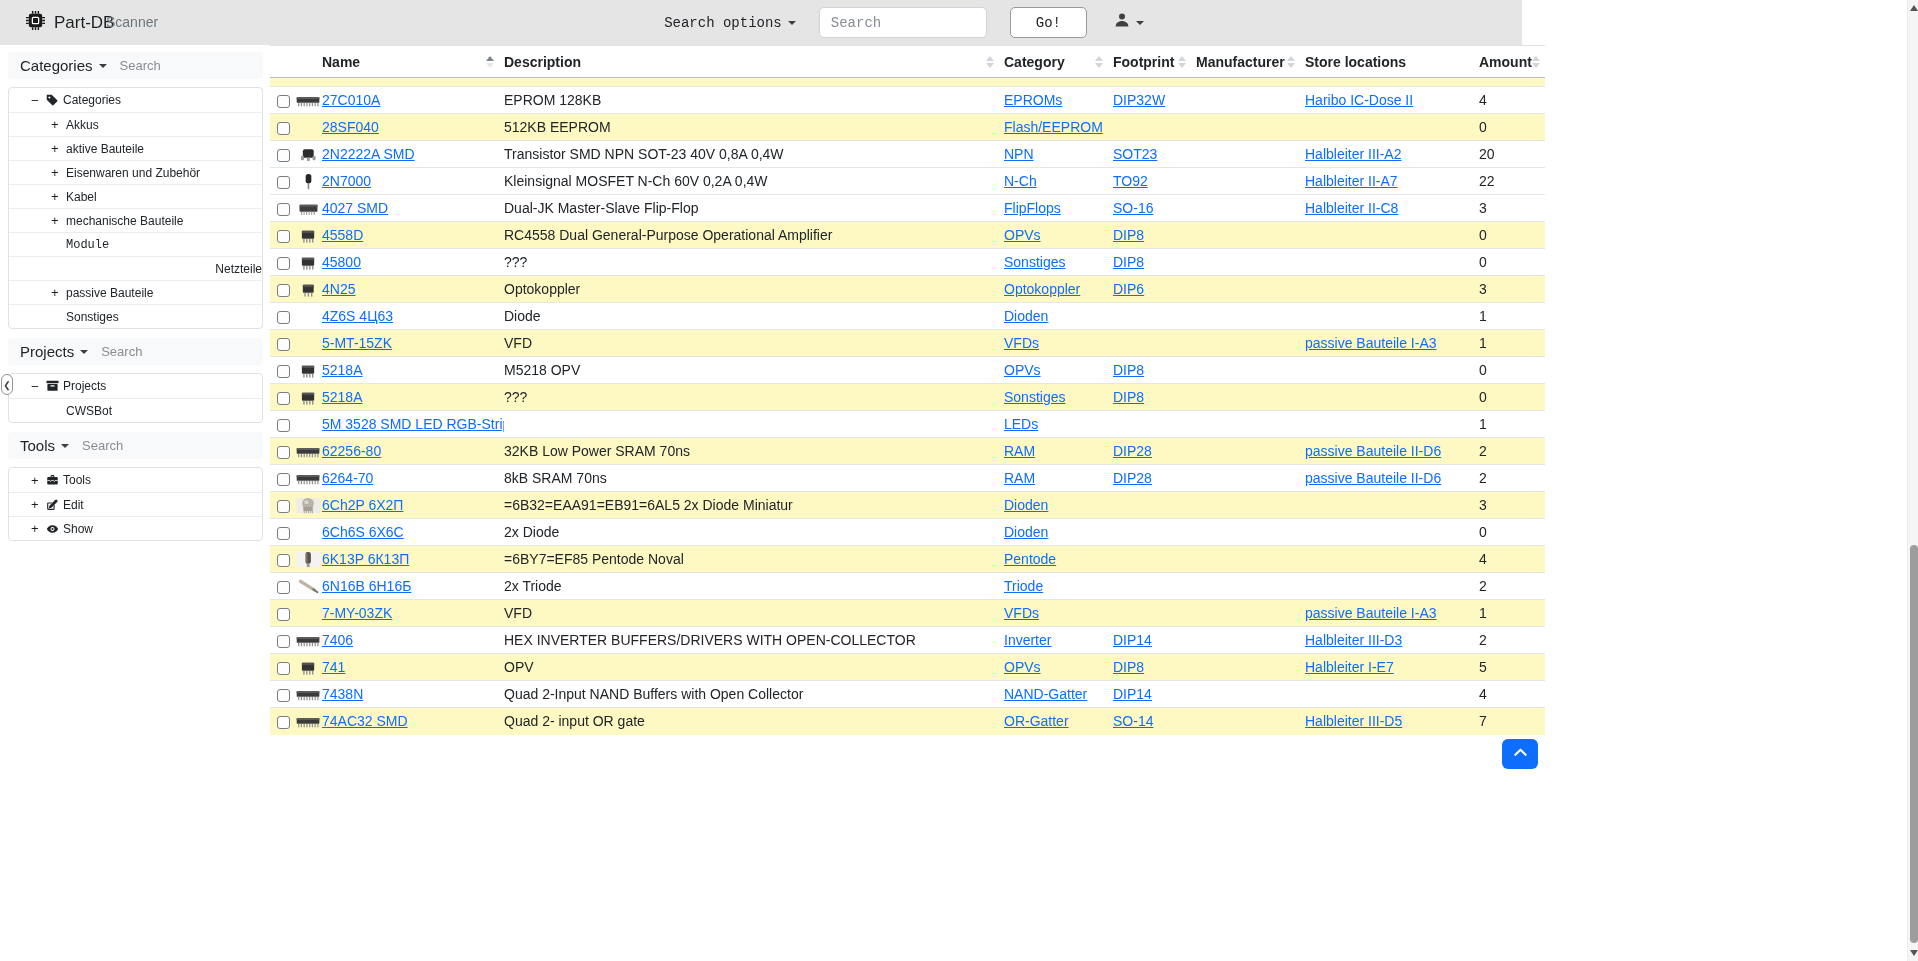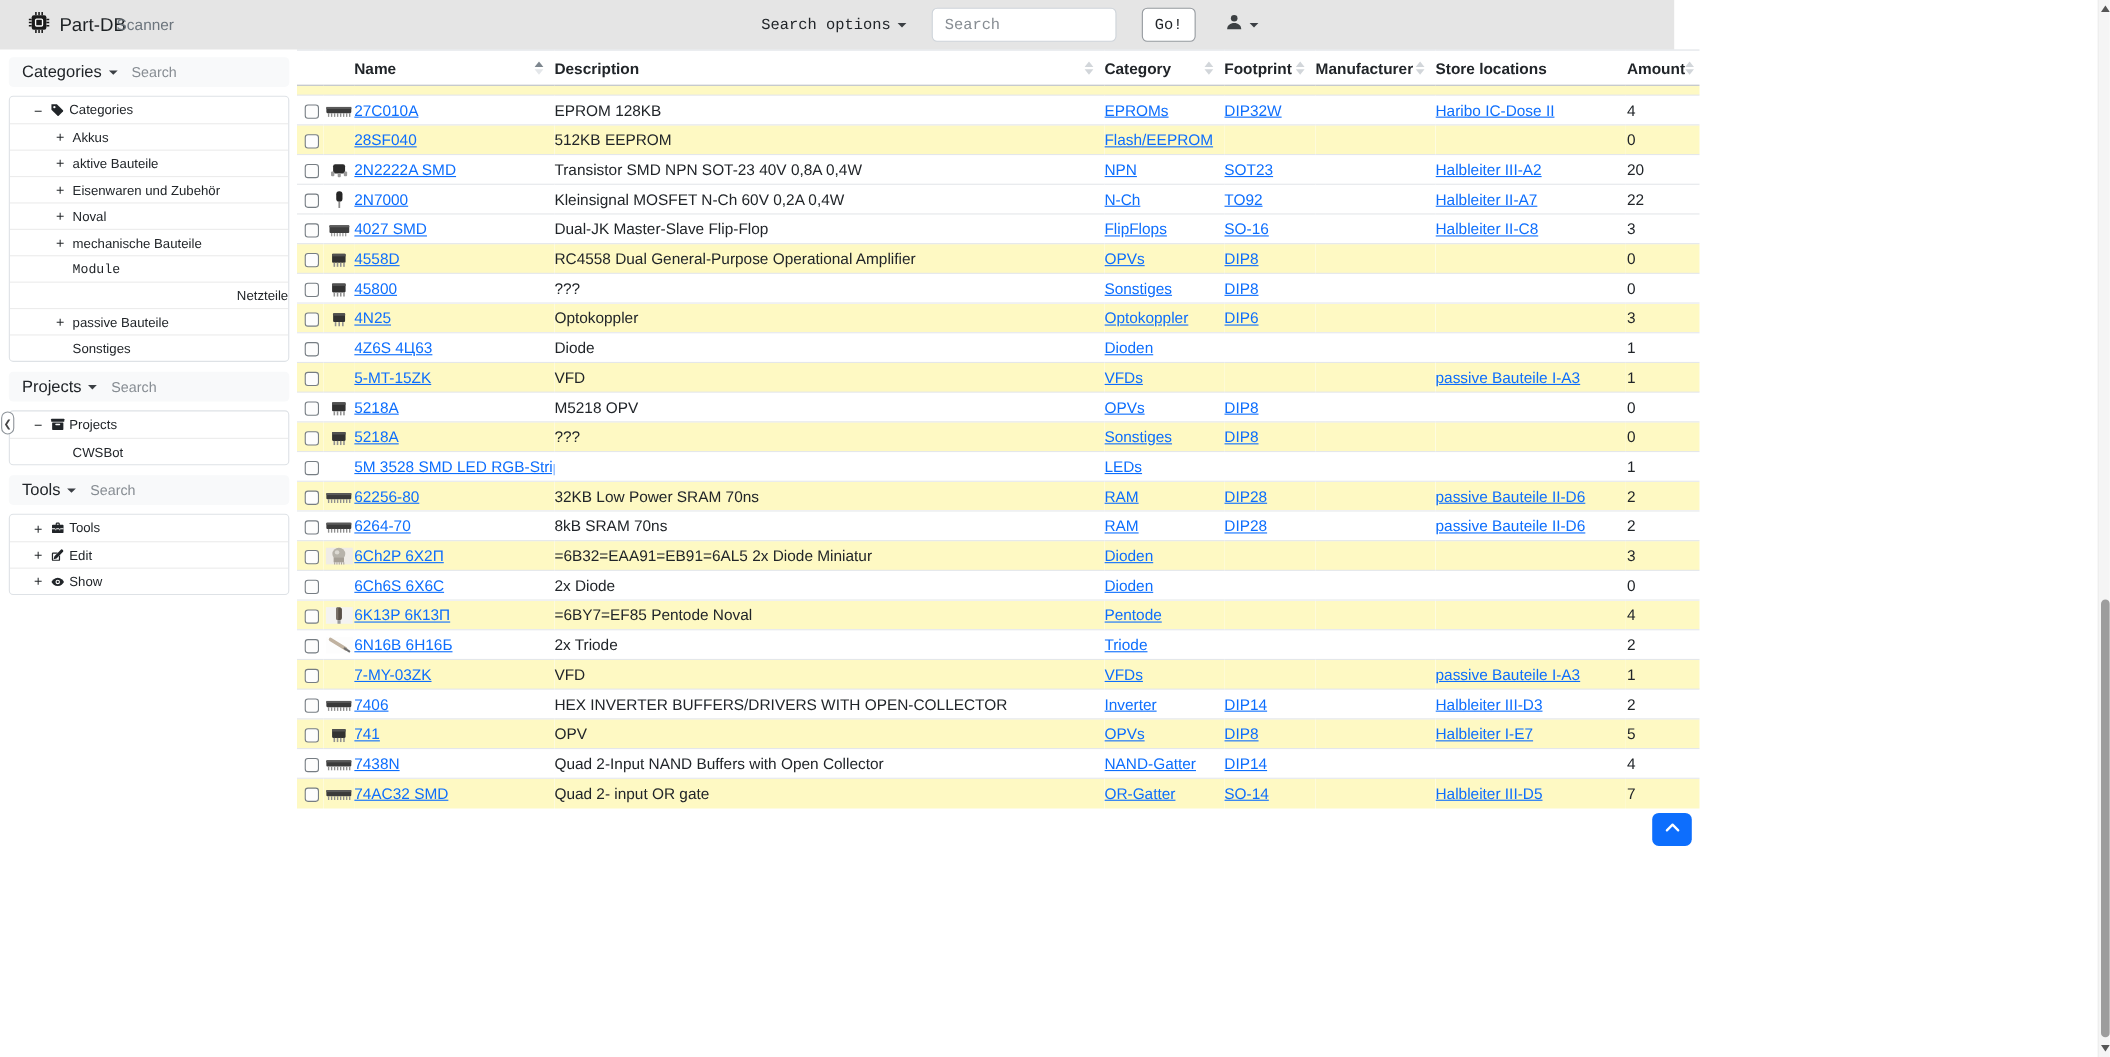--- a/index.html
+++ b/index.html
@@ -11,21 +11,21 @@
   .brand { position:absolute; left:26px; top:11px; display:flex; align-items:center; gap:9px;
     font-size:17px; color:#1d2124; text-decoration:none; }
   .nav-scanner { position:absolute; left:106px; top:14px; font-size:14px; color:#6c757d; text-decoration:none; }
   .nav-right { position:absolute; right:378px; top:7px; display:flex; align-items:center; gap:23px;font-family:Liberation Mono, monospace; }
   .search-options { font-size:14px; color:#212529; display:flex; align-items:center; gap:6px; cursor:pointer; }
   .caret-down { width:0; height:0; border-left:4px solid transparent; border-right:4px solid transparent;
     border-top:4.5px solid #3b3f44; display:inline-block; }
   .nav-search { width:168px; height:31px; border:1px solid #ced4da; border-radius:5px;
     padding:0 11px; font-size:14px; font-family:inherit; color:#212529; outline:none; }
   .nav-search::placeholder, .side-search::placeholder { color:#878d93; }
-  .go-btn { height:31px; padding:0 11px; font-size:14px; font-family:inherit; color:#212529;
+  .go-btn { height:31px; padding:0 25px; font-size:14px; font-family:inherit; color:#212529;
     background:#fff; border:1px solid #959a9f; border-radius:5px; cursor:pointer; }
   .user-menu { display:flex; align-items:center; gap:6px; cursor:pointer; margin-left:4px; }
 
   
   .sidebar { position:absolute; left:8px; top:52px; width:255px; }
   .side-head { display:flex; align-items:center; background:#f8f9fa; border-radius:4px;
     height:27px; padding:0 12px; margin-bottom:8px; }
   .side-title { font-size:15px; color:#212529; display:flex; align-items:center; gap:6px; cursor:pointer; }
   .side-search { border:0; background:transparent; font-size:13px; width:110px; margin-left:13px;
     outline:none; font-family:inherit; color:#212529; }
@@ -142,21 +142,21 @@
       <div class="tree-item" style="padding-left: 42px;">
         <span class="toggle">+</span>
         <span class="tlabel">aktive Bauteile</span>
       </div>
       <div class="tree-item" style="padding-left: 42px;">
         <span class="toggle">+</span>
         <span class="tlabel">Eisenwaren und Zubehör</span>
       </div>
       <div class="tree-item" style="padding-left: 42px;">
         <span class="toggle">+</span>
-        <span class="tlabel">Noval</span>
+        <span class="tlabel">Kabel</span>
       </div>
       <div class="tree-item" style="padding-left: 42px;">
         <span class="toggle">+</span>
         <span class="tlabel">mechanische Bauteile</span>
       </div>
       <div class="tree-item" style="padding-left: 42px; font-family: Liberation Mono, monospace;">
         <span class="toggle"></span>
         <span class="tlabel">Module</span>
       </div>
       <div class="tree-item" style="padding-left: 42px; justify-content: flex-end;">

